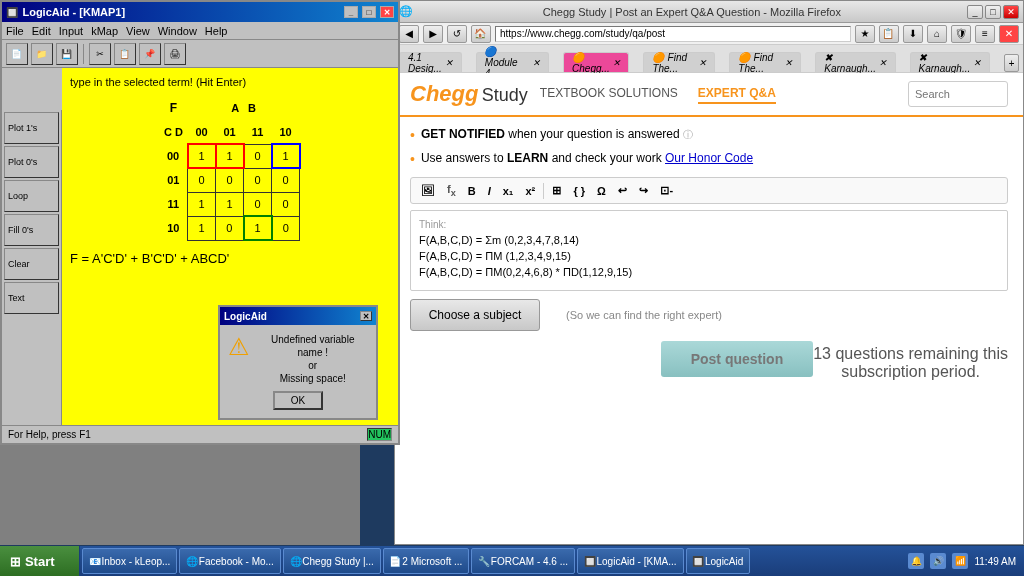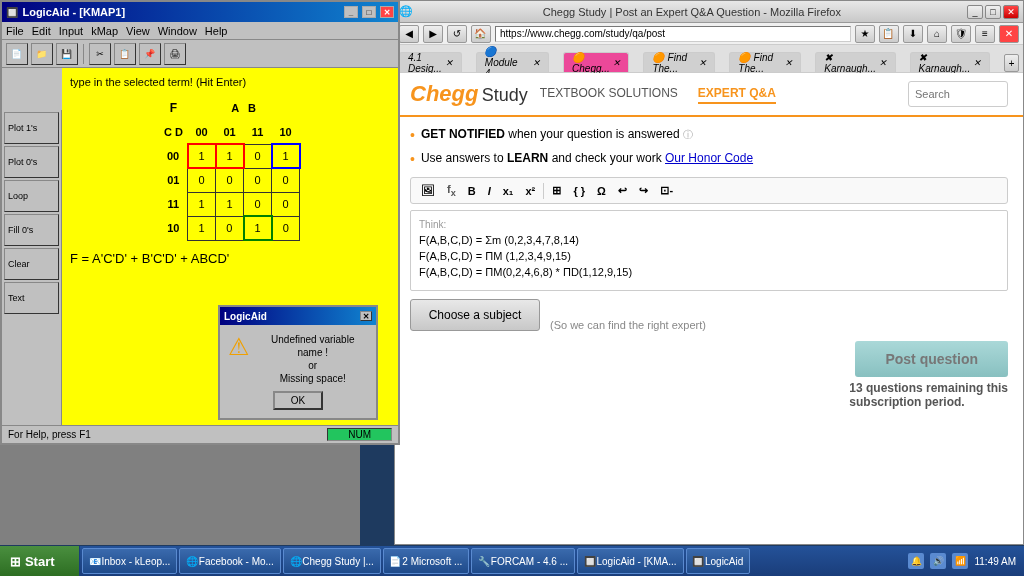--- a/index.html
+++ b/index.html
@@ -83,36 +83,36 @@
       background: #f9f9f9;
     }
     .toolbar-btn { font-size: 11px; font-weight: bold; cursor: pointer; padding: 1px 4px; border: none; background: none; }
     .toolbar-divider { width: 1px; height: 16px; background: #ccc; }
 
     
     .editor-area { border: 1px solid #ccc; border-radius: 2px; padding: 8px; min-height: 70px; font-size: 11px; margin-bottom: 8px; background: white; }
     .editor-area p { margin-bottom: 4px; }
 
     
-    .subject-section { display: flex; align-items: flex-end; gap: 10px; margin-bottom: 10px; }
+    .subject-section { display: flex; align-items: center; gap: 26px; margin-bottom: 10px; }
     .choose-subject-btn {
       background: linear-gradient(to bottom, #e8e8e8, #c8c8c8);
       border: 1px solid #999; border-radius: 3px; padding: 8px 16px;
       font-size: 12px; cursor: pointer; min-width: 130px;
     }
     .subject-hint { font-size: 11px; color: #888; }
 
     
-    .post-section { display: flex; justify-content: flex-end; flex-direction: column; align-items: flex-end; }
+    .post-section { display: flex; justify-content: flex-end; flex-direction: row; align-items: flex-end; }
     .post-btn {
       background: linear-gradient(to bottom, #aad8d8, #88c0c0);
       border: none; border-radius: 3px; padding: 10px 30px;
       font-size: 14px; font-weight: bold; color: #777; cursor: pointer; margin-bottom: 4px;
     }
-    .questions-remaining { font-size: 12px; color: #555; text-align: left; font-weight: bold; }
+    .questions-remaining { font-size: 16px; color: #555; text-align: center; }
 
     
     .kmap-window {
       position: absolute; left: 0; top: 0; width: 400px; height: 445px;
       background: #c0c0c0; border: 2px solid #888; display: flex; flex-direction: column;
     }
     .kmap-titlebar {
       background: linear-gradient(to right, #000080, #1084d0);
       height: 20px; display: flex; align-items: center; padding: 0 4px;
       color: white; font-size: 11px; font-weight: bold; gap: 4px;
@@ -136,21 +136,21 @@
     .k-table .header-cell { background: #ffff00; border: none; font-weight: bold; }
 
     .kmap-equation { font-size: 13px; margin-top: 6px; }
 
     
     .kmap-left { position: absolute; left: 0; top: 42px; width: 60px; height: 260px; background: #c0c0c0; border-right: 1px solid #888; display: flex; flex-direction: column; gap: 2px; padding: 2px; }
     .kmap-left-btn { background: #c0c0c0; border: 1px outset #888; font-size: 9px; padding: 10px 3px; cursor: pointer; text-align: left; white-space: nowrap; }
 
     
     .kmap-status { background: #c0c0c0; height: 18px; border-top: 1px solid #888; display: flex; align-items: center; padding: 0 6px; font-size: 10px; gap: 8px; }
-    .kmap-status-right { margin-left: auto; background: #22c55e; border: 1px inset #888; padding: 0 20px; }
+    .kmap-status-right { margin-left: auto; background: #22c55e; border: 1px inset #888; padding: 0 0; }
 
     
     .dialog {
       position: absolute; left: 218px; top: 305px; width: 160px;
       background: #c0c0c0; border: 2px solid #888; z-index: 50;
     }
     .dialog-titlebar {
       background: linear-gradient(to right, #000080, #1084d0);
       height: 18px; display: flex; align-items: center; padding: 0 4px;
       color: white; font-size: 10px; font-weight: bold;

